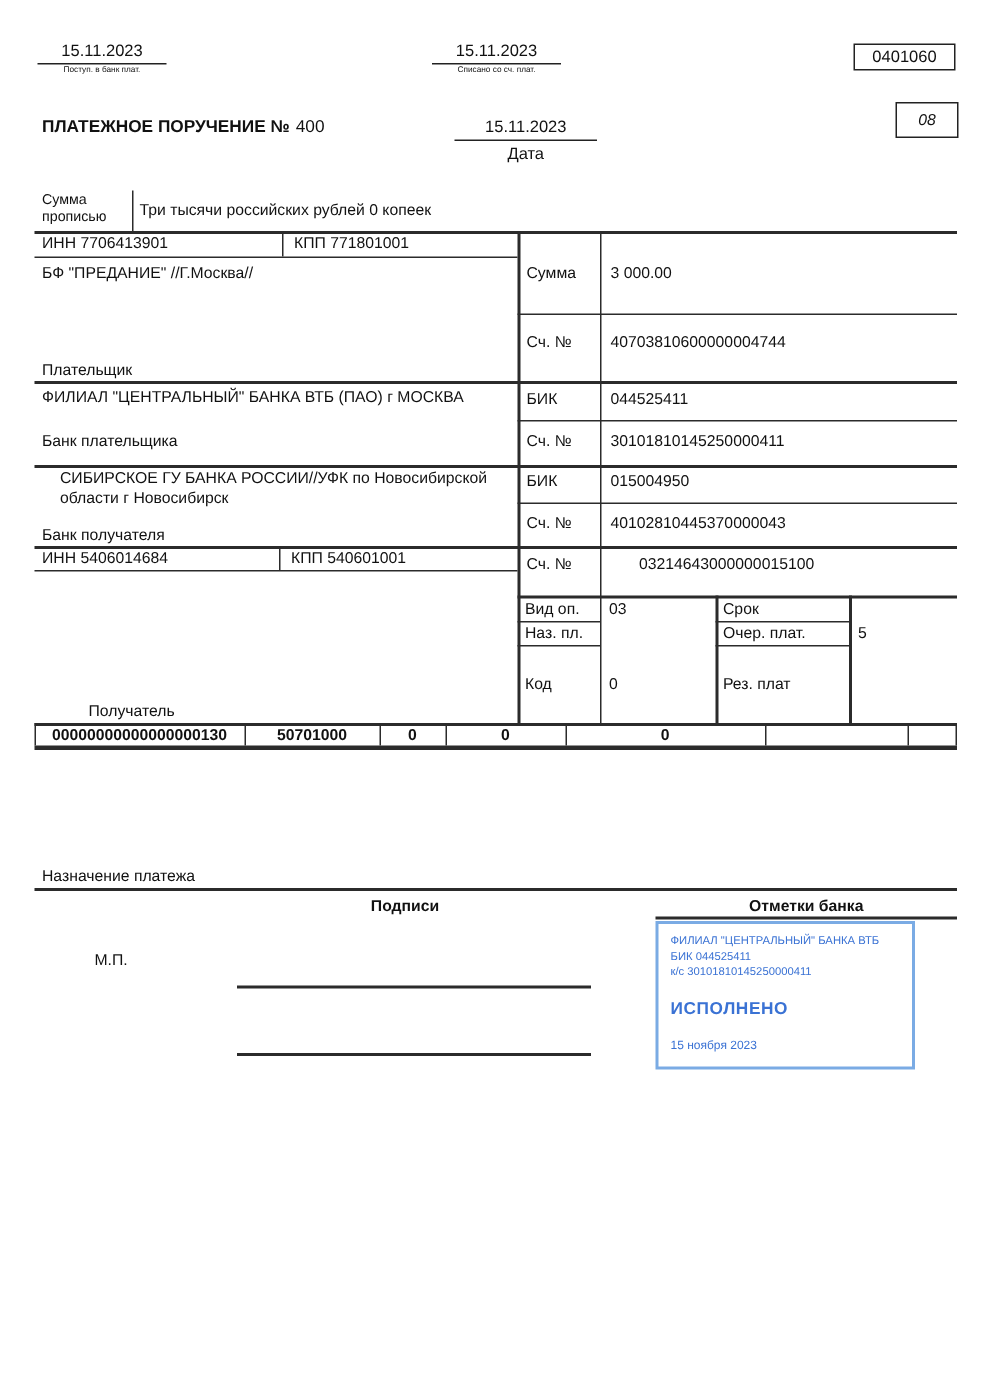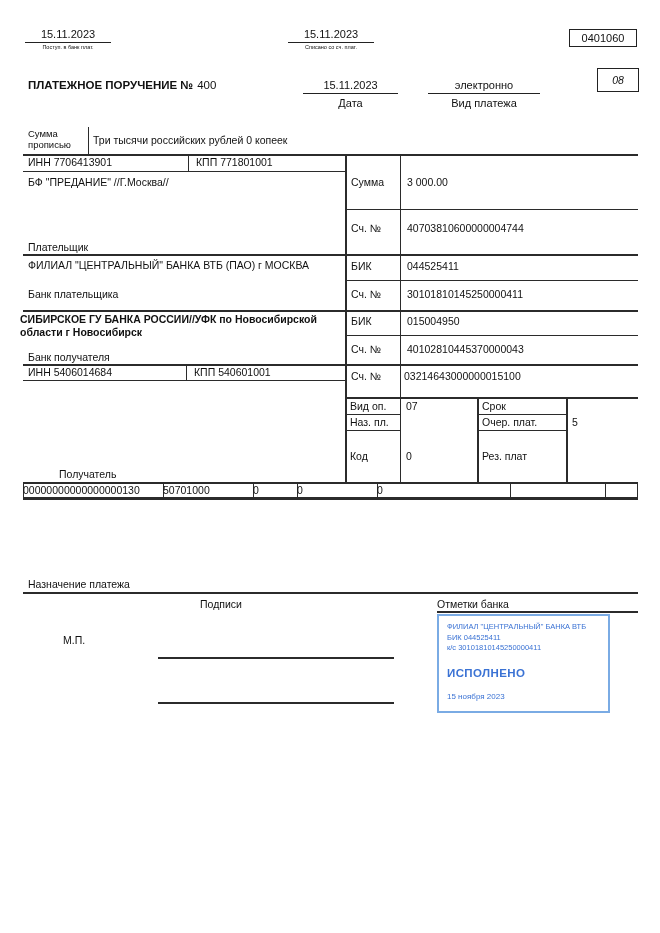--- a/index.html
+++ b/index.html
@@ -15,21 +15,21 @@
   .hl3 { position:absolute; background:#2b2b2b; height:3px; }
   .vl  { position:absolute; background:#2b2b2b; width:1px; }
   .vl2 { position:absolute; background:#2b2b2b; width:2px; }
   .ufield { position:absolute; text-align:center; font-size:11px; }
   .ufield .val { display:block; padding-bottom:2px; border-bottom:1.5px solid #222; }
   .ufield .cap { display:block; margin-top:1px; font-size:5.5px; }
   .ufield .lbl { display:block; margin-top:3px; font-size:11px; }
   .codebox { position:absolute; border:1.6px solid #222; text-align:center; }
   .title { position:absolute; font-size:11.5px; font-weight:bold; white-space:nowrap; }
   .title .num { font-weight:normal; padding-left:4px; }
-  .cell-c { position:absolute; font-size:10.5px; }
+  .cell-c { position:absolute; text-align:center; font-size:10.5px;font-weight:bold; }
   #stamp {
     position:absolute; left:437px; top:614px; width:173px; height:99px;
     border:2px solid #7aabe4; box-sizing:border-box; padding:6px 8px;
     color:#3a72d4;
   }
   #stamp .s-small { font-size:7.5px; line-height:1.4; white-space:nowrap; }
   #stamp .s-status { font-size:11.5px; font-weight:bold; margin-top:13px; letter-spacing:.4px; }
   #stamp .s-date { font-size:8px; margin-top:13px; }
 </style>
 </head>
@@ -46,24 +46,20 @@
     <span class="cap">Списано со сч. плат.</span>
   </div>
   <div class="codebox" style="left:569px; top:29px; width:66px; height:16px; font-size:11px; line-height:16px;">0401060</div>
 
   <div class="title" style="left:28px; top:79px;">
     <span>ПЛАТЕЖНОЕ ПОРУЧЕНИЕ №</span><span class="num">400</span>
   </div>
   <div class="ufield" style="left:303px; top:79px; width:95px;">
     <span class="val">15.11.2023</span>
     <span class="lbl">Дата</span>
-  </div>
-  <div class="ufield" style="left:428px; top:79px; width:112px;">
-    <span class="val">электронно</span>
-    <span class="lbl">Вид платежа</span>
   </div>
   <div class="codebox" style="left:597px; top:68px; width:40px; height:22px; font-size:10.5px; line-height:22px;font-style:italic;">08</div>
 
   <div class="t wrap" style="left:28px; top:128px; width:54px; font-size:9.5px; line-height:1.2;">Сумма прописью</div>
   <div class="t" style="left:93px; top:134px;">Три тысячи российских рублей 0 копеек</div>
   <div class="vl" style="left:88px; top:127px; height:27px;"></div>
 
   <div class="hl2" style="left:23px; top:154px; width:615px;"></div>
   <div class="hl" style="left:23px; top:171px; width:322px;"></div>
   <div class="hl" style="left:345px; top:209px; width:293px;"></div>
@@ -97,34 +93,34 @@
   <div class="t" style="left:407px; top:222px;">40703810600000004744</div>
   <div class="t" style="left:28px; top:241px;">Плательщик</div>
 
   <div class="t" style="left:28px; top:259px;">ФИЛИАЛ "ЦЕНТРАЛЬНЫЙ" БАНКА ВТБ (ПАО) г МОСКВА</div>
   <div class="t" style="left:351px; top:260px;">БИК</div>
   <div class="t" style="left:407px; top:260px;">044525411</div>
   <div class="t" style="left:351px; top:288px;">Сч. №</div>
   <div class="t" style="left:407px; top:288px;">30101810145250000411</div>
   <div class="t" style="left:28px; top:288px;">Банк плательщика</div>
 
-  <div class="t wrap" style="left:20px; top:313px; width:300px;font-weight:bold;">СИБИРСКОЕ ГУ БАНКА РОССИИ//УФК по Новосибирской области г Новосибирск</div>
+  <div class="t wrap" style="left:40px; top:313px; width:300px;">СИБИРСКОЕ ГУ БАНКА РОССИИ//УФК по Новосибирской области г Новосибирск</div>
   <div class="t" style="left:351px; top:315px;">БИК</div>
   <div class="t" style="left:407px; top:315px;">015004950</div>
   <div class="t" style="left:351px; top:343px;">Сч. №</div>
   <div class="t" style="left:407px; top:343px;">40102810445370000043</div>
   <div class="t" style="left:28px; top:351px;">Банк получателя</div>
 
   <div class="t" style="left:28px; top:366px;">ИНН 5406014684</div>
   <div class="t" style="left:194px; top:366px;">КПП 540601001</div>
   <div class="t" style="left:351px; top:370px;">Сч. №</div>
-  <div class="t" style="left:404px; top:370px;">03214643000000015100</div>
+  <div class="t" style="left:426px; top:370px;">03214643000000015100</div>
 
   <div class="t" style="left:350px; top:400px;">Вид оп.</div>
-  <div class="t" style="left:406px; top:400px;">07</div>
+  <div class="t" style="left:406px; top:400px;">03</div>
   <div class="t" style="left:482px; top:400px;">Срок</div>
   <div class="t" style="left:572px; top:400px;"></div>
   <div class="t" style="left:350px; top:416px;">Наз. пл.</div>
   <div class="t" style="left:482px; top:416px;">Очер. плат.</div>
   <div class="t" style="left:572px; top:416px;">5</div>
   <div class="t" style="left:350px; top:450px;">Код</div>
   <div class="t" style="left:406px; top:450px;">0</div>
   <div class="t" style="left:482px; top:450px;">Рез. плат</div>
   <div class="t" style="left:28px; top:468px;margin-left:31px;">Получатель</div>
 

